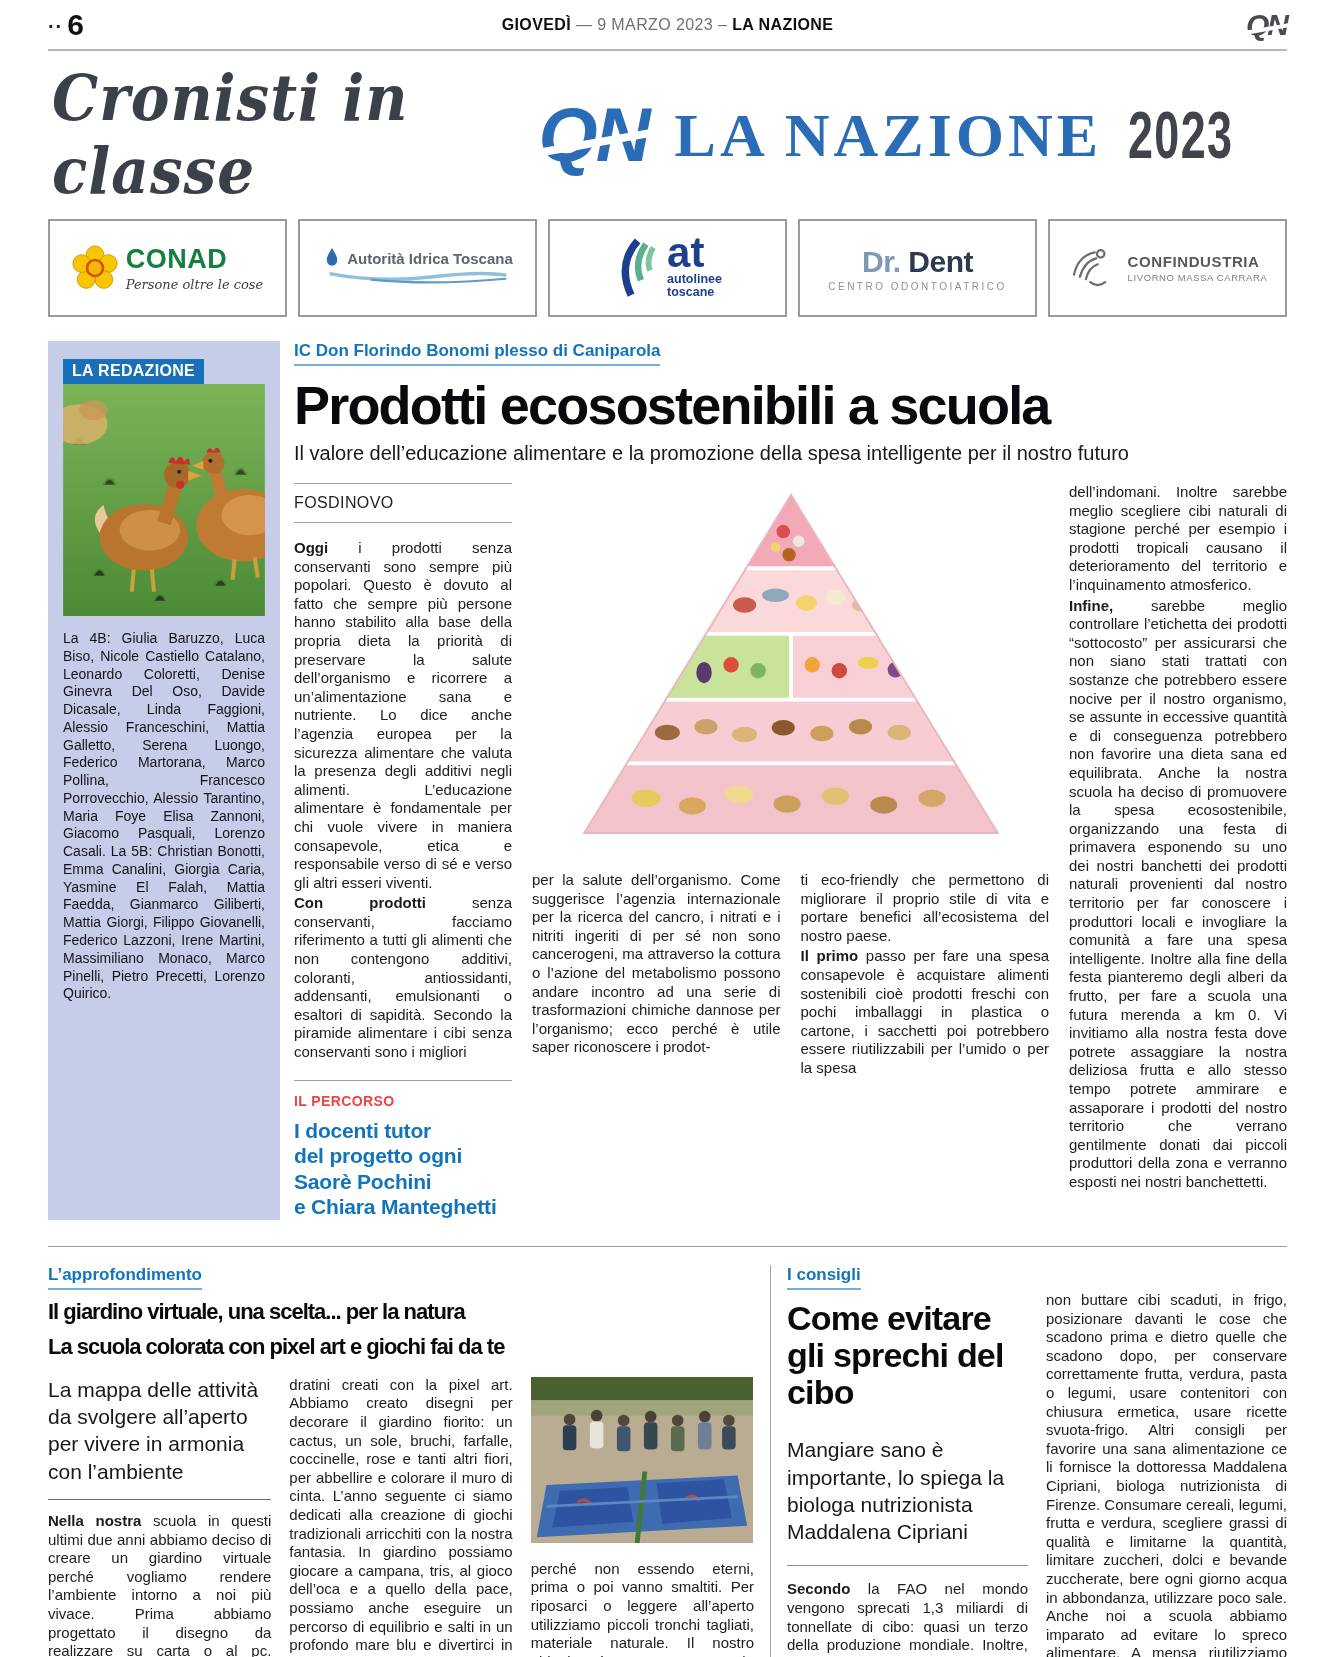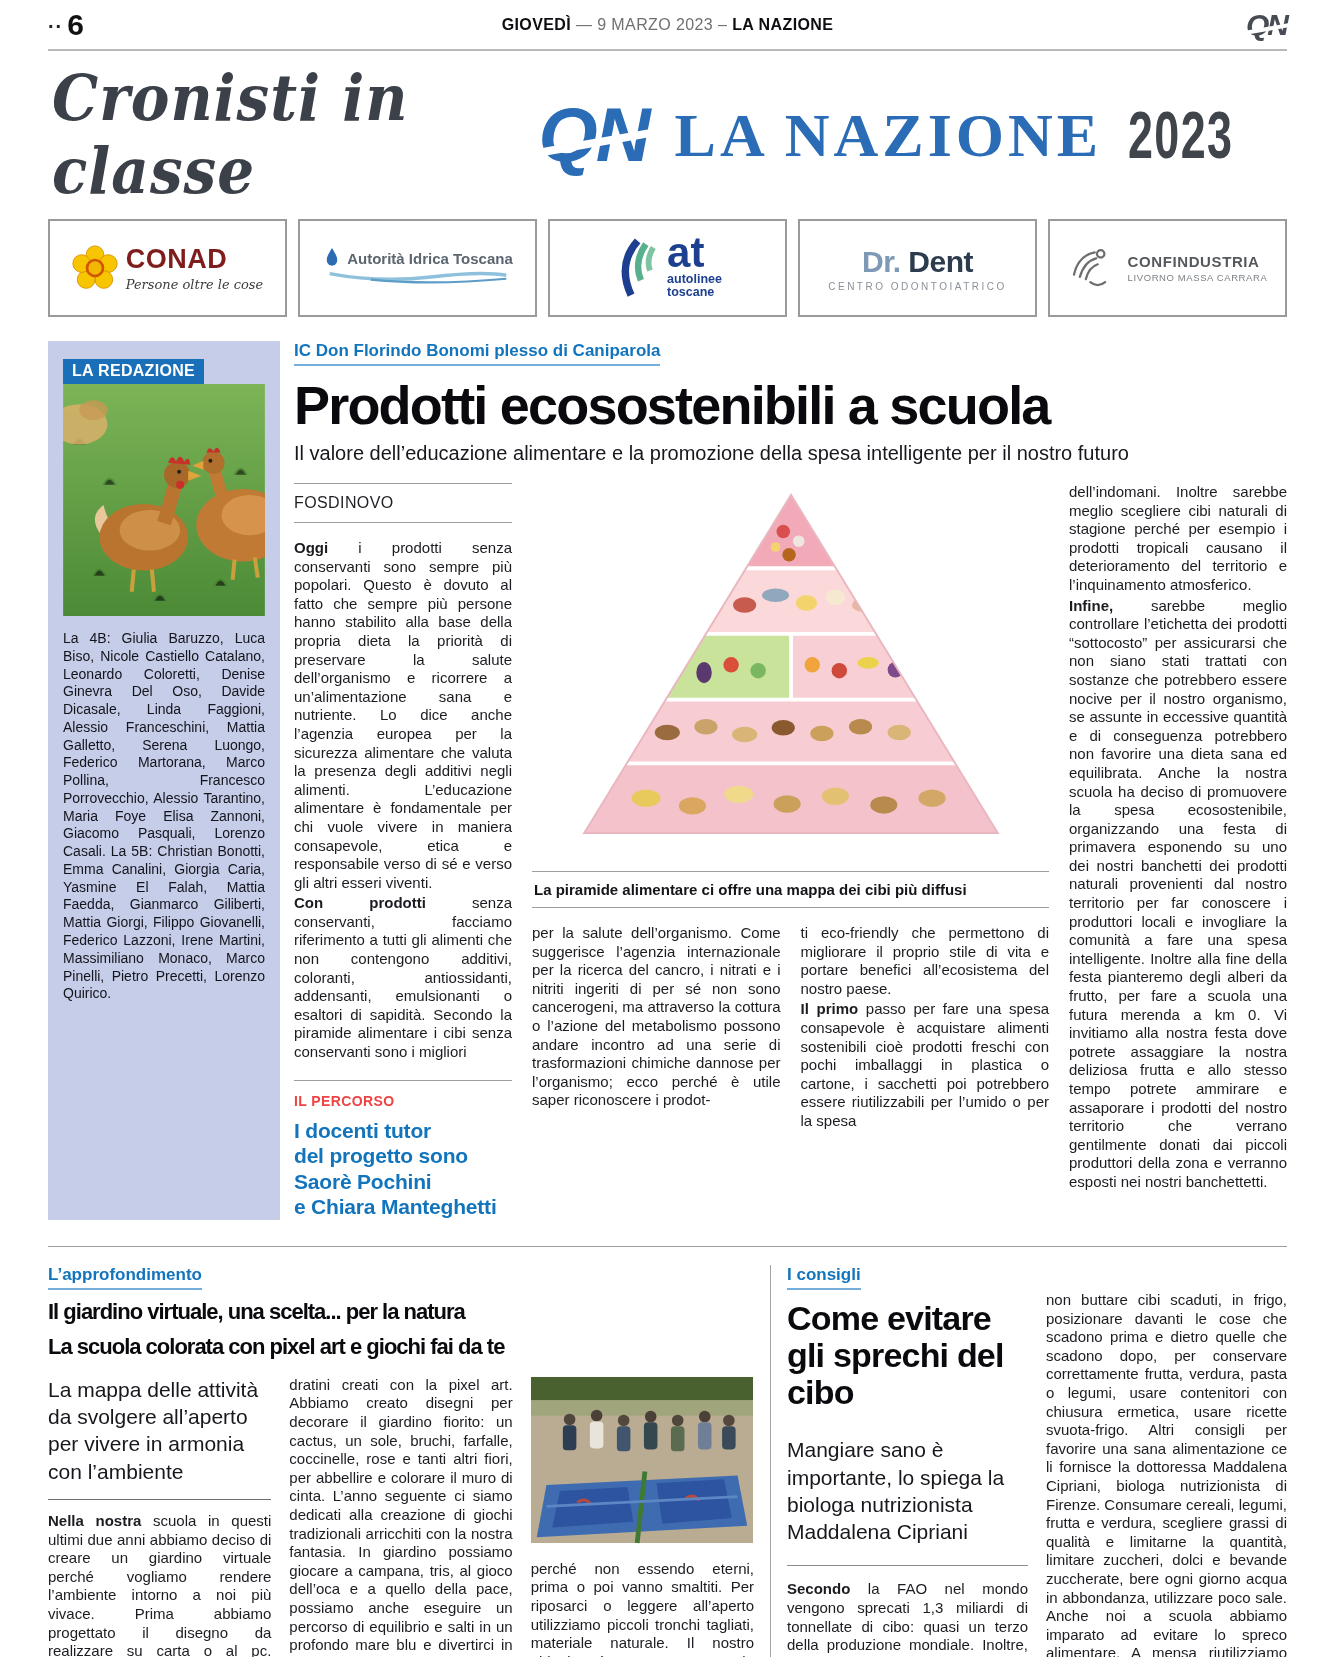--- a/index.html
+++ b/index.html
@@ -23,21 +23,21 @@
   .masthead { display:flex; align-items:center; gap:26px; padding:16px 4px 12px 4px; }
   .script-title { font-family:"DejaVu Serif", serif; font-style:italic; font-weight:700; font-size:58px; color:#3b4049; letter-spacing:1px; transform:scaleY(1.08); }
   .qn-big { font-size:76px; color:#2a6cb5; }
   .qn-big.qn-glyph::after{ height:8px; }
   .brand { font-family:"Liberation Serif", serif; font-weight:900; font-size:62px; color:#2a6cb5; letter-spacing:4px; white-space:nowrap; }
   .year { font-weight:700; font-size:66px; color:#40454c; transform:scaleX(.68); transform-origin:left center; letter-spacing:2px; }
 
   
   .sponsor-strip { display:flex; gap:11px; margin-top:4px; }
   .sponsor { flex:1; height:98px; border:2px solid #9a9a9a; background:#fff; display:flex; align-items:center; justify-content:center; gap:8px; overflow:hidden; padding:4px; }
-  .conad-name { color:#7f1d1d; font-weight:900; font-size:27px; letter-spacing:.5px; }
+  .conad-name { color:#15803d; font-weight:900; font-size:27px; letter-spacing:.5px; }
   .conad-tag { font-family:"DejaVu Serif", serif; font-style:italic; font-size:13px; color:#3c3c3c; text-align:center; margin-top:2px;}
   .ait-name { font-size:15px; font-weight:700; color:#5b6670; }
   .anbi-top { color:#7fb4d8; font-weight:900; font-size:22px; letter-spacing:1px; line-height:.9; }
   .anbi-name { color:#2f77b5; font-weight:900; font-size:17px; letter-spacing:1px; }
   .anbi-sub { margin-top:2px; height:7px; width:92px; background:repeating-linear-gradient(to bottom,#9cc3de 0 2px,#fff 2px 5px); }
   .at-name { color:#1d3f8f; font-weight:800; font-size:42px; line-height:.8; }
   .at-sub { color:#1d3f8f; font-weight:700; font-size:12.5px; line-height:1.1; white-space:pre-line; margin-top:3px; }
   .drdent-name { font-weight:700; font-size:30px; letter-spacing:-.5px; }
   .drdent-name .dr { color:#7d99b5; } .drdent-name .dent { color:#2c3b4d; }
   .drdent-sub { font-size:10px; letter-spacing:2.5px; color:#8b9099; margin-top:2px; }
@@ -237,21 +237,21 @@
 
         <div class="col-narrow">
           <div class="dateline-box">FOSDINOVO</div>
           <div class="bodytext">
             <p><span class="lead">Oggi</span><span> i prodotti senza conservanti sono sempre più popolari. Questo è dovuto al fatto che sempre più persone hanno stabilito alla base della propria dieta la priorità di preservare la salute dell’organismo e ricorrere a un’alimentazione sana e nutriente. Lo dice anche l’agenzia europea per la sicurezza alimentare che valuta la presenza degli additivi negli alimenti. L’educazione alimentare è fondamentale per chi vuole vivere in maniera consapevole, etica e responsabile verso di sé e verso gli altri esseri viventi.</span></p>
             <p><span class="lead">Con prodotti</span><span> senza conservanti, facciamo riferimento a tutti gli alimenti che non contengono additivi, coloranti, antiossidanti, addensanti, emulsionanti o esaltori di sapidità. Secondo la piramide alimentare i cibi senza conservanti sono i migliori</span></p>
           </div>
           <div class="percorso">
             <div class="percorso-label">IL PERCORSO</div>
             <div class="percorso-text">I docenti tutor
-del progetto sono
+del progetto ogni
 Saorè Pochini
 e Chiara Manteghetti</div>
           </div>
         </div>
 
         <div class="col-mid">
           <div class="pyramid-wrap">
             <svg width="446" height="372" viewBox="0 0 460 385">
               <defs>
                   <clipPath id="tri">
@@ -308,21 +308,20 @@
 
                 <line x1="0" y1="82" x2="460" y2="82" stroke="#fff" stroke-width="4"></line>
                 <line x1="0" y1="150" x2="460" y2="150" stroke="#fff" stroke-width="4"></line>
                 <line x1="0" y1="218" x2="460" y2="218" stroke="#fff" stroke-width="4"></line>
                 <line x1="0" y1="284" x2="460" y2="284" stroke="#fff" stroke-width="4"></line>
                 <line x1="230" y1="150" x2="230" y2="218" stroke="#fff" stroke-width="4"></line>
               </g>
               <polygon points="230,6 444,356 16,356" fill="none" stroke="#e9b7c0" stroke-width="2"></polygon>
             </svg>
           </div>
-          <div class="caption-box">La piramide alimentare ci offre una mappa dei cibi più diffusi</div>
           <div class="mid-cols">
             <div class="bodytext">
               <p>per la salute dell’organismo. Come suggerisce l’agenzia internazionale per la ricerca del cancro, i nitrati e i nitriti ingeriti di per sé non sono cancerogeni, ma attraverso la cottura o l’azione del metabolismo possono andare incontro ad una serie di trasformazioni chimiche dannose per l’organismo; ecco perché è utile saper riconoscere i prodot-</p>
             </div>
             <div class="bodytext">
               <p>ti eco-friendly che permettono di migliorare il proprio stile di vita e portare benefici all’ecosistema del nostro paese.</p>
               <p><span class="lead">Il primo</span><span> passo per fare una spesa consapevole è acquistare alimenti sostenibili cioè prodotti freschi con pochi imballaggi in plastica o cartone, i sacchetti poi potrebbero essere riutilizzabili per l’umido o per la spesa</span></p>
             </div>
           </div>
         </div>

